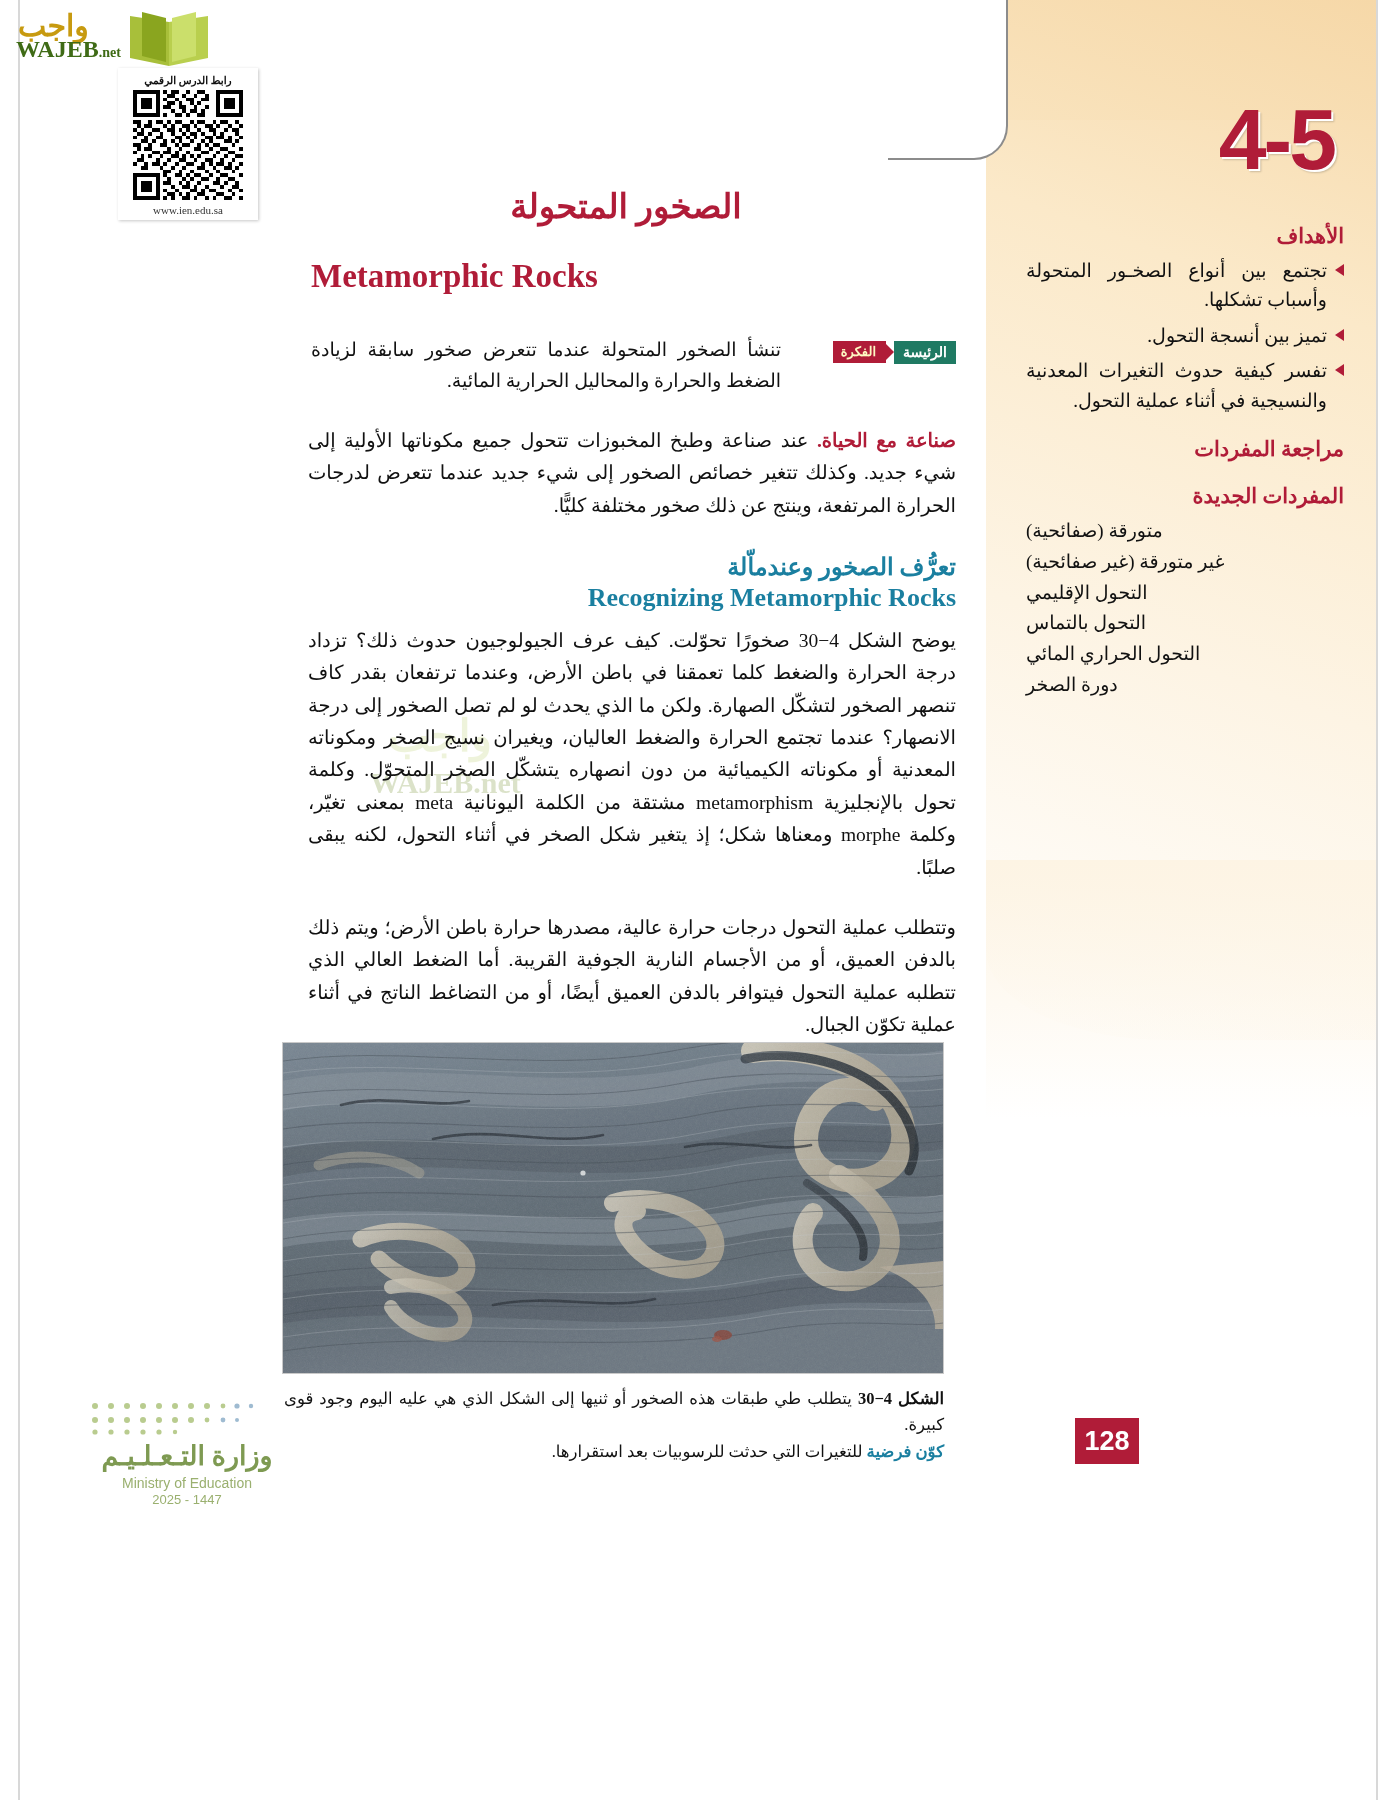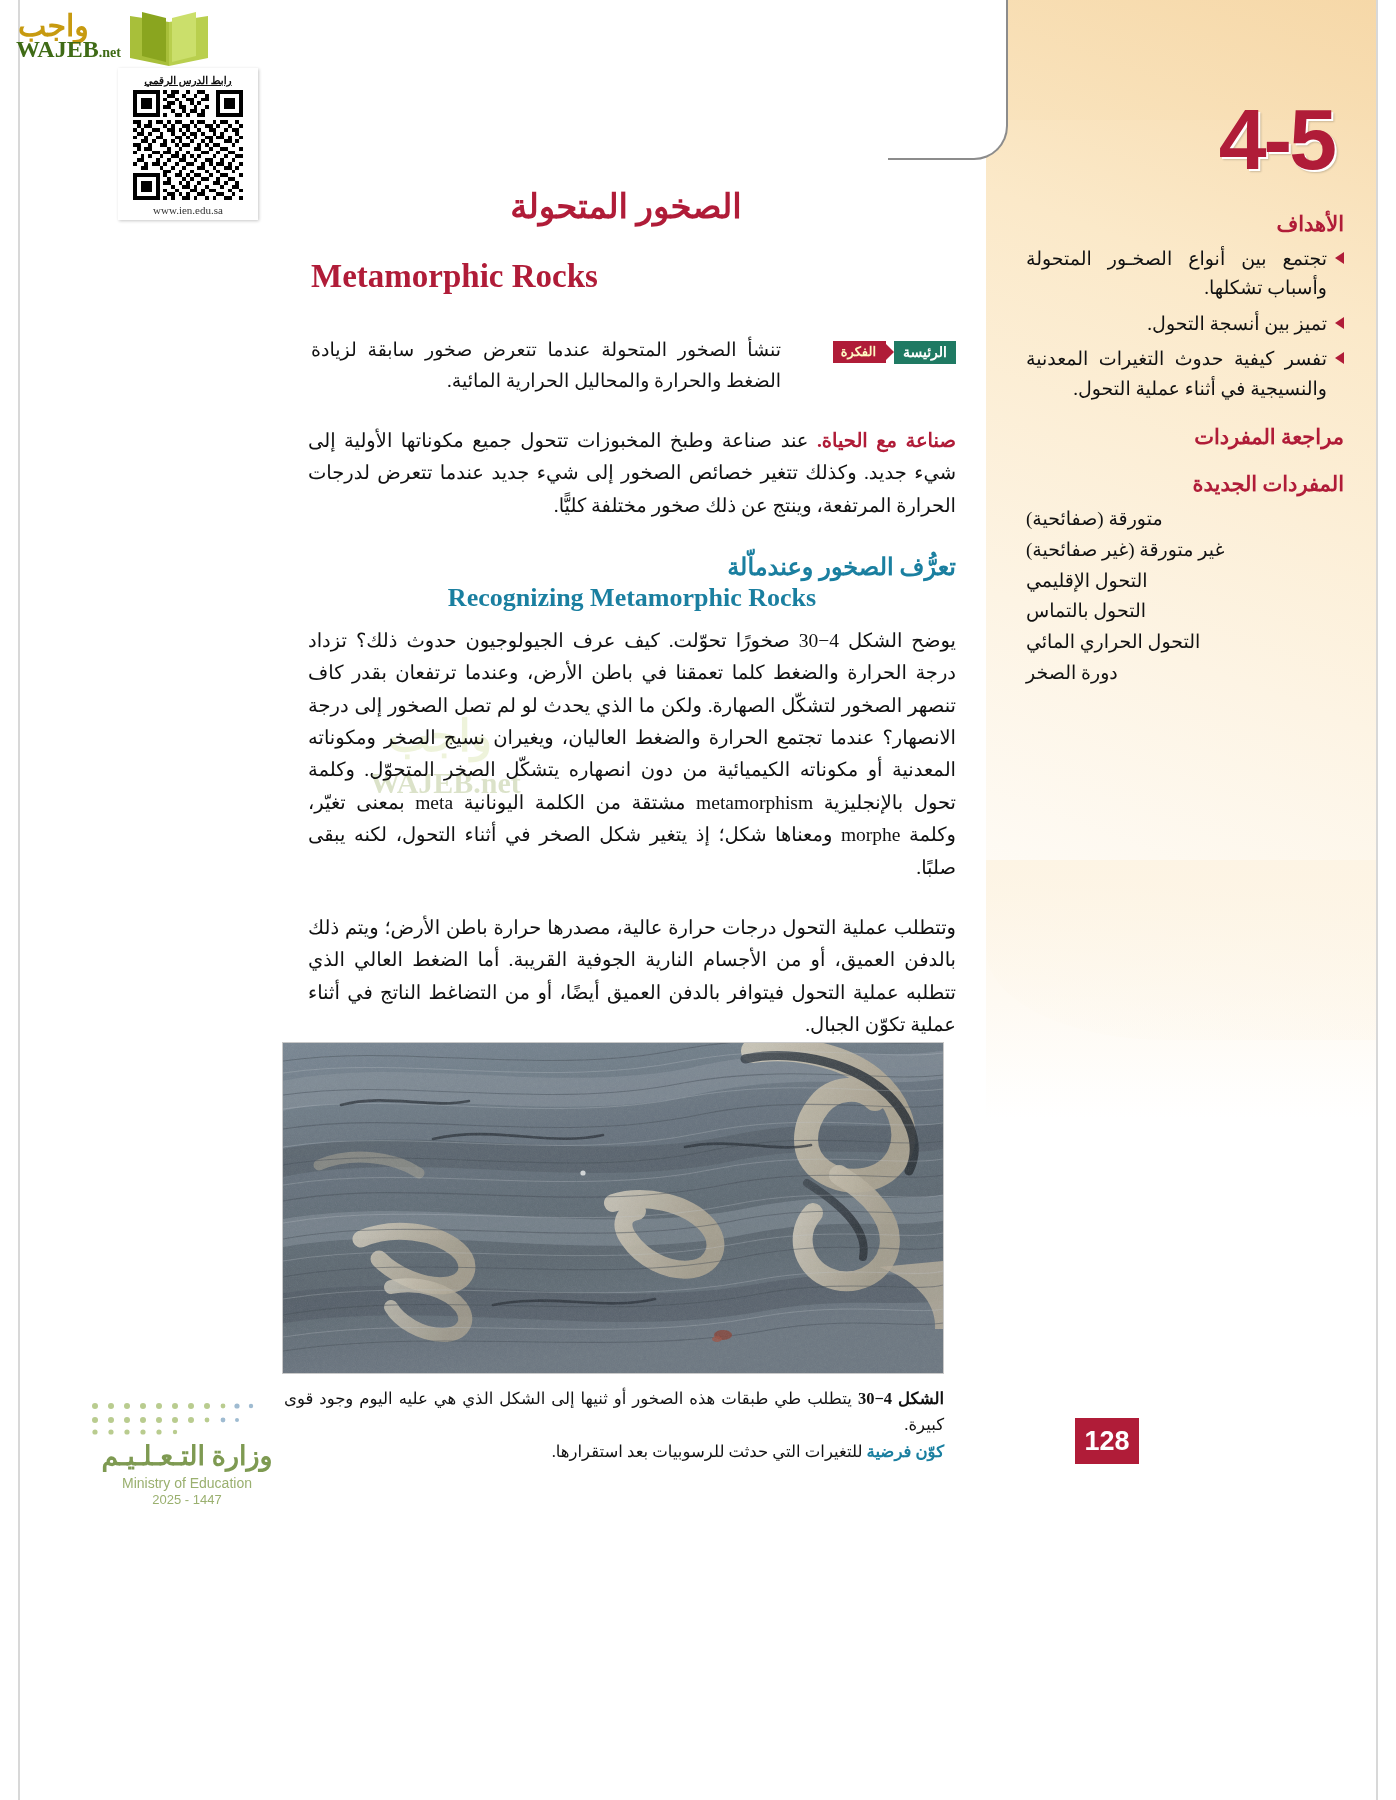--- a/index.html
+++ b/index.html
@@ -88,21 +88,21 @@
     position: absolute;
     top: 212px;
     right: 52px;
     width: 318px;
     text-align: right;
   }
   .side-heading {
     color: #b01c38;
     font-weight: bold;
     font-size: 21px;
-    margin: 0 0 7px 0;
+    margin: 12px 0 7px 0;
     font-family: "Liberation Serif", serif;
   }
   .side-heading.spaced { margin-top: 22px; }
 
   ul.objectives {
     list-style: none;
     margin: 0;
     padding: 0;
   }
   ul.objectives li {
@@ -248,21 +248,21 @@
     width: 648px;
     text-align: right;
     color: #1a7fa0;
     font-weight: bold;
     font-size: 24px;
   }
   .sub-title-en {
     position: absolute;
     right: 10px;
     width: 648px;
-    text-align: center;
+    text-align: right;
     direction: ltr;
     color: #1a7fa0;
     font-weight: bold;
     font-size: 26px;
   }
 
   
   .photo-frame {
     position: absolute;
     top: 1042px;
@@ -326,21 +326,20 @@
     box-shadow: 1px 1px 3px rgba(0,0,0,.22);
     padding: 6px 4px 4px 4px;
     text-align: center;
   }
   .qr-caption {
     font-size: 10.5px;
     font-weight: bold;
     color: #111111;
     margin-bottom: 4px;
     direction: rtl;
-    text-decoration: underline;
   }
   .qr-url {
     font-size: 11px;
     color: #333333;
     direction: ltr;
     margin-top: 0;
     font-family: "Liberation Serif", serif;
   }
 
   

